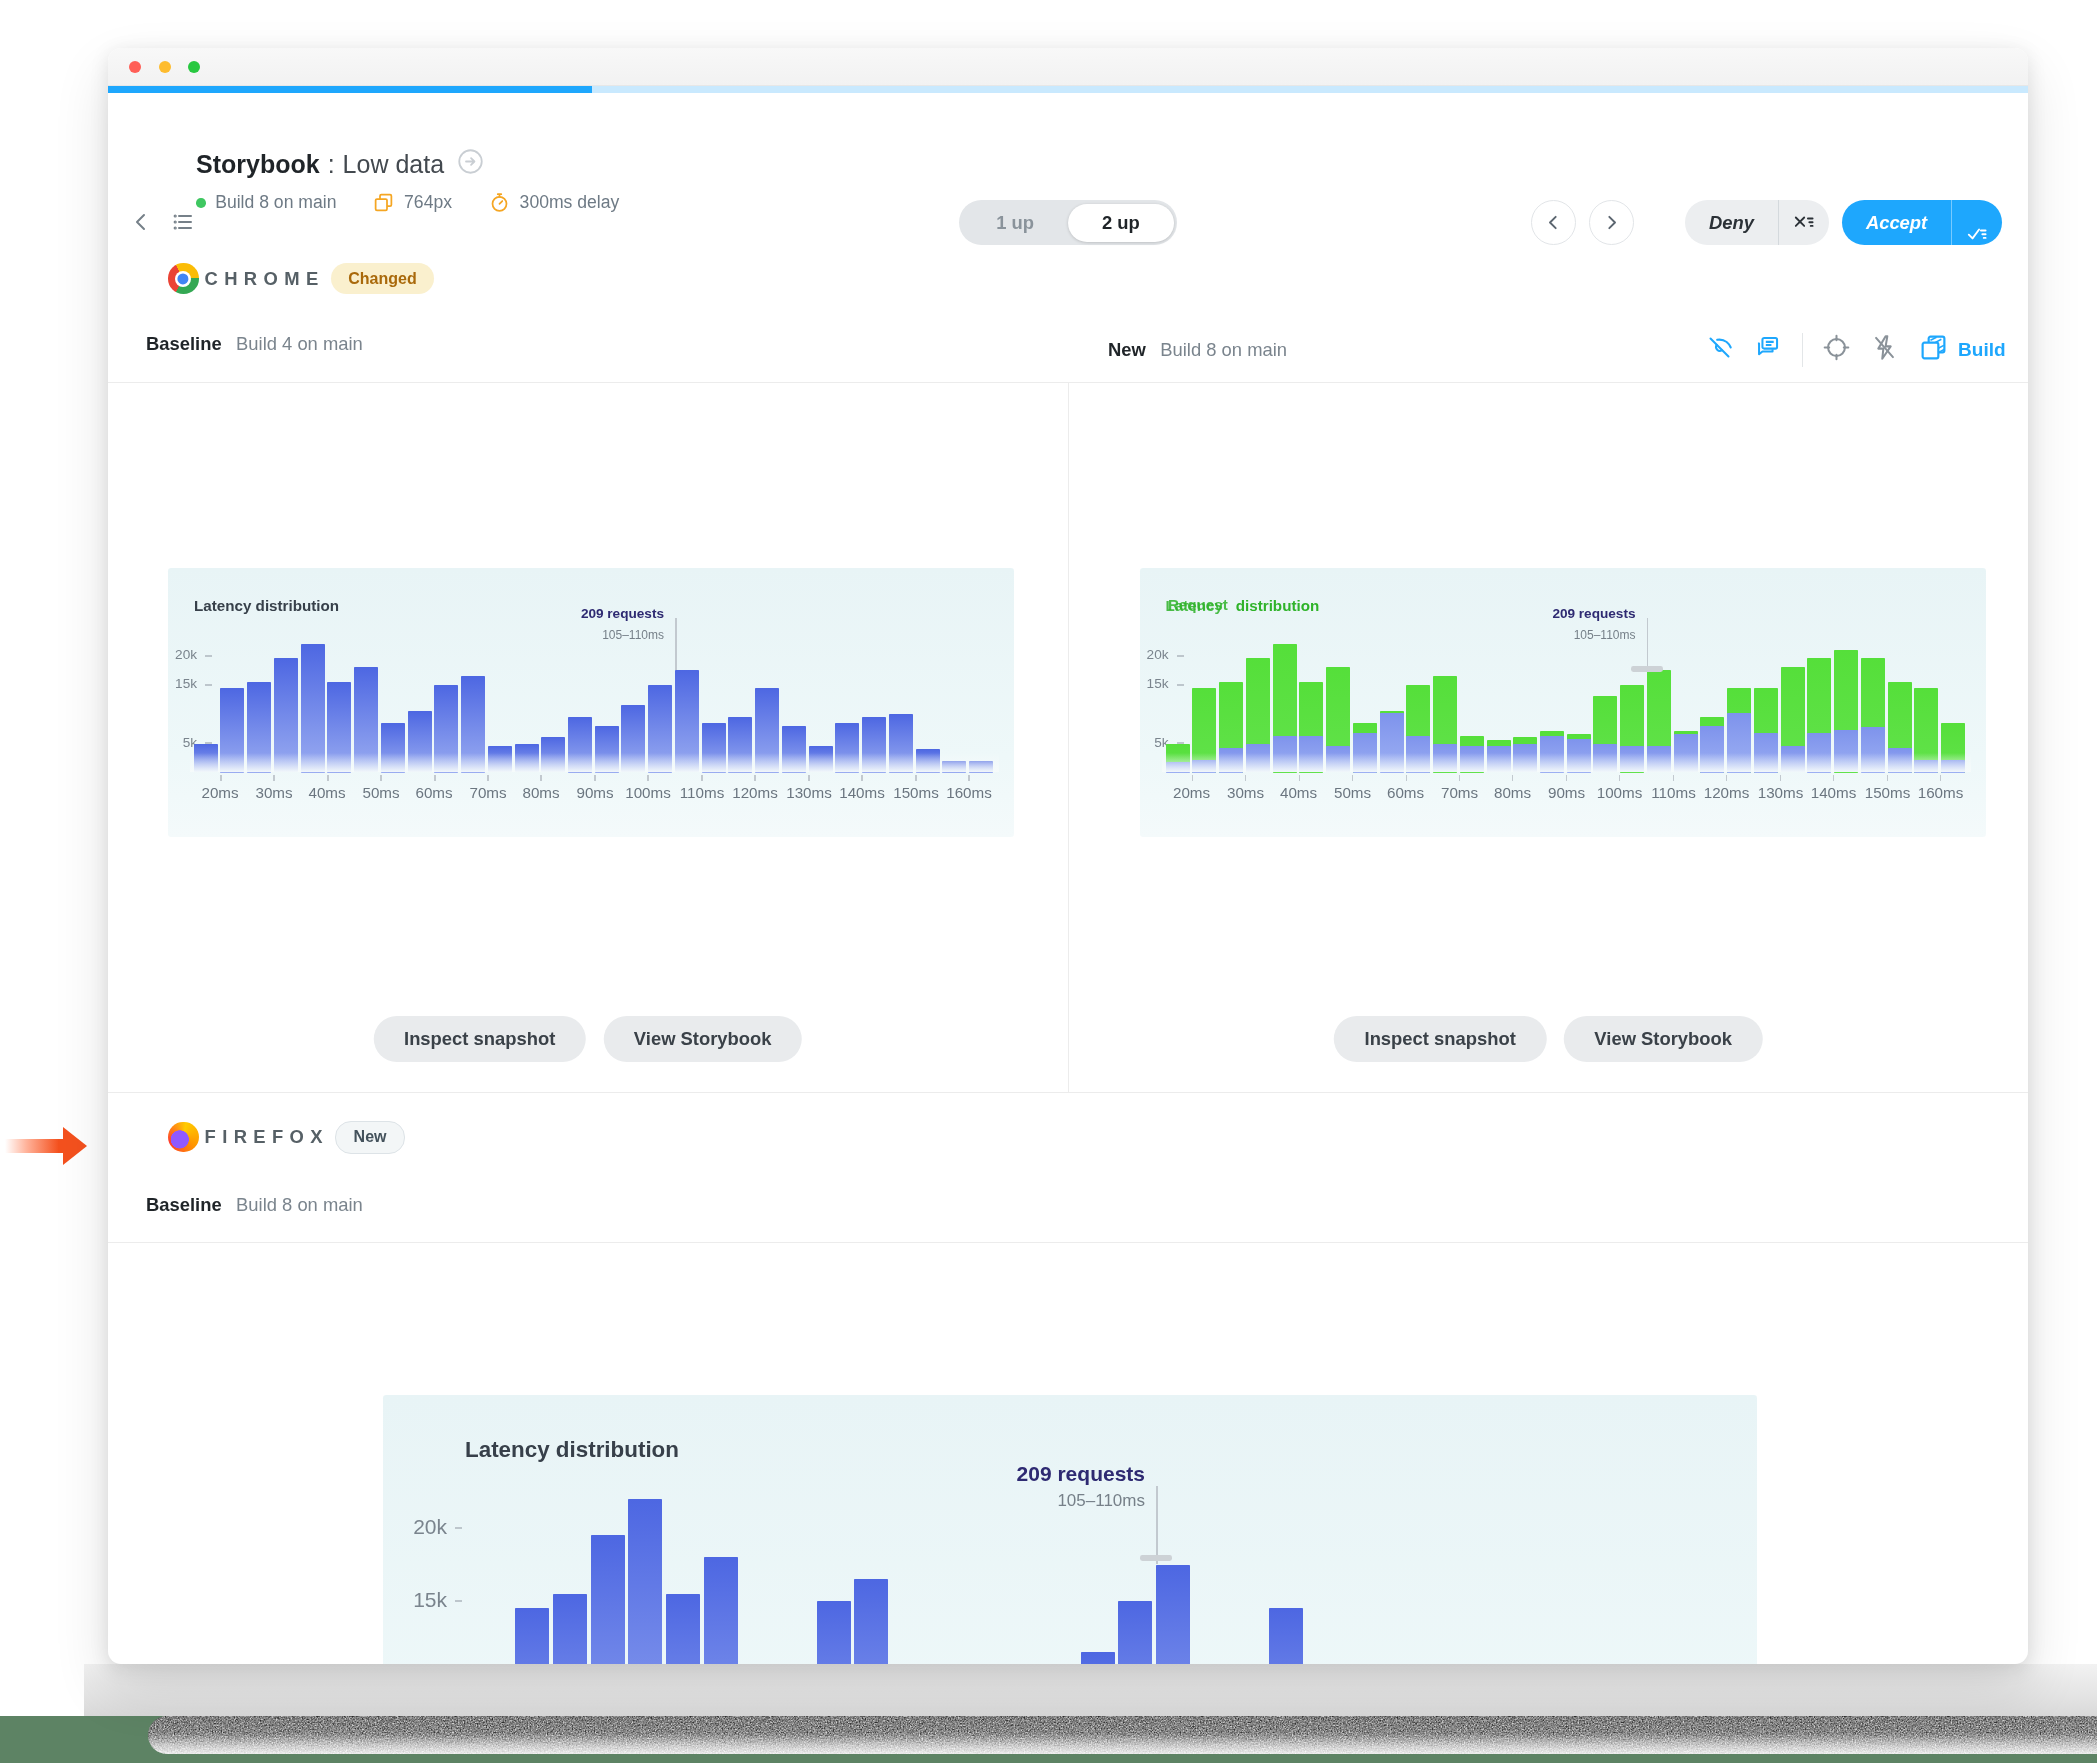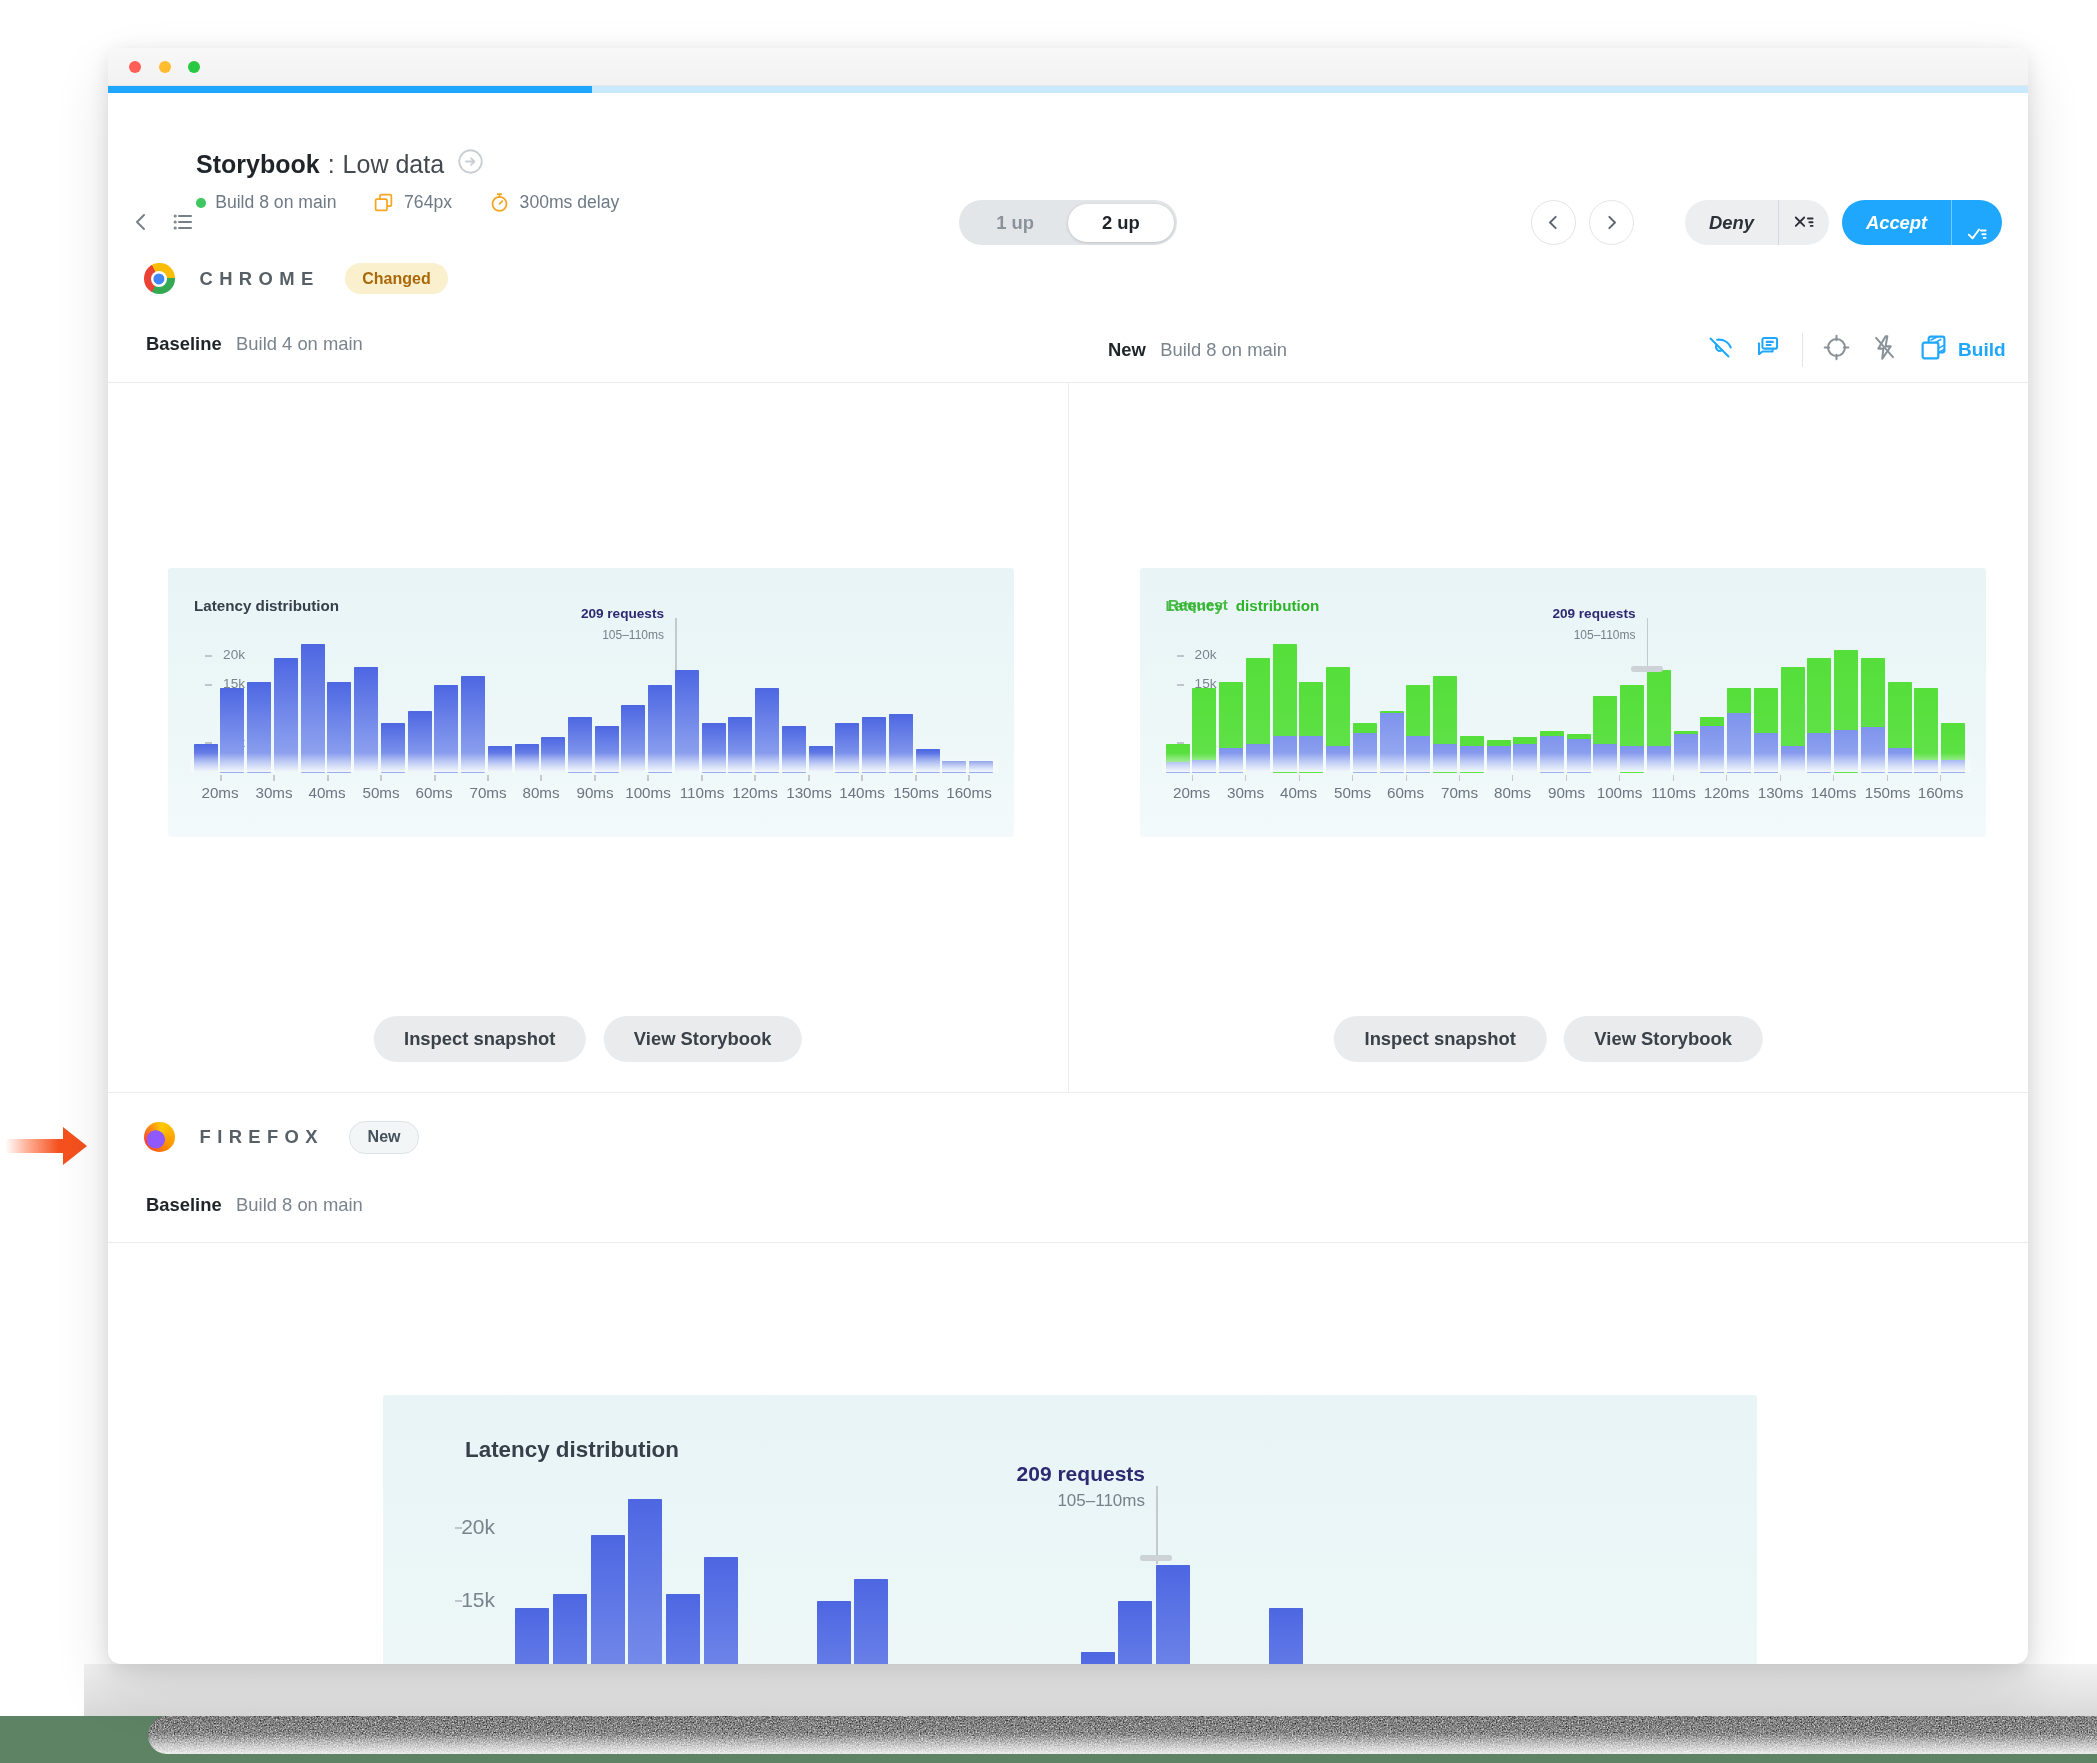--- a/index.html
+++ b/index.html
@@ -58,21 +58,21 @@
   .split-btn{height:45px;border-radius:22.4px;display:flex;align-items:center;overflow:hidden;font-style:italic;}
   .split-btn .lbl{padding:0 24px;font-size:18.4px;font-weight:800;line-height:45px;}
   .split-btn .sep{width:0.8px;align-self:stretch;}
   .split-btn .mini{width:50px;display:flex;align-items:center;justify-content:center;}
   .split-btn.deny{background:#eceef0;color:#2b3137;margin-left:38px;}
   .split-btn.deny .sep{background:#d4d9dd;}
   .split-btn.accept{background:var(--accent,#1ea7fd);color:#fff;align-items:flex-end;}
   .split-btn.accept .sep{background:rgba(255,255,255,.4);}
 
   
-  .browser-row{display:flex;align-items:center;gap:25px;height:38px;padding-left:36px;margin-top:6.4px;}
+  .browser-row{display:flex;align-items:center;gap:6px;height:38px;padding-left:60px;margin-top:6.4px;}
   .browser-row.ff{margin-top:25px;}
   .bname{font-size:18.4px;font-weight:700;letter-spacing:6.4px;color:#566066;}
   .badge{font-size:16px;font-weight:700;padding:6.4px 17.6px;border-radius:16px;}
   .badge.changed{background:var(--changed-bg,#faf0ce);color:var(--changed-fg,#a9690b);}
   .badge.newb{background:#f3f6f7;color:#44525c;border:0.8px solid #dde3e7;}
   .blogo{width:30.5px;height:30.5px;border-radius:50%;position:relative;flex:0 0 auto;}
   .blogo.chrome{background:conic-gradient(from -150deg,#ea4335 0 120deg,#fbbc05 0 240deg,#34a853 0 360deg);}
   .blogo.chrome .ring{position:absolute;left:50%;top:50%;width:16px;height:16px;transform:translate(-50%,-50%);
     background:#fff;border-radius:50%;}
   .blogo.chrome .core{position:absolute;left:50%;top:50%;width:11.2px;height:11.2px;transform:translate(-50%,-50%);
@@ -104,21 +104,21 @@
   .ff-snapshot{margin-top:16px;border-top:0.8px solid #ececec;position:relative;height:419px;}
 
   
   .chart-panel{position:absolute;background:linear-gradient(180deg,#e8f4f6 0%,#eef8f9 70%,#f4fafb 100%);
     border-radius:3.2px;}
   .chart-panel .ctitle{position:absolute;font-weight:700;color:#37404a;white-space:nowrap;}
   .chart-panel .ctitle.green{color:#2fb32a;}
   .ovwrap{position:relative;display:inline-block;width:66px;height:19px;vertical-align:top;}
   .ovwrap span{position:absolute;left:0;top:0;white-space:nowrap;opacity:.85;}
   .ovwrap span + span{left:2.4px;top:-1.6px;}
-  .chart-panel .ytick{position:absolute;text-align:right;color:#7a848d;padding-left:48px;}
+  .chart-panel .ytick{position:absolute;text-align:right;color:#7a848d;}
   .chart-panel .ydash{position:absolute;width:7.2px;height:1.6px;background:#bdc6cc;}
   .chart-panel .xdash{position:absolute;width:1.6px;height:5.6px;background:#c2c9cf;}
   .chart-panel .xtick{position:absolute;transform:translateX(-50%);color:#6b7680;white-space:nowrap;}
   .chart-panel .bar{position:absolute;border-radius:0.8px;}
   .bar.b{background:linear-gradient(180deg,var(--bar-top,#4d67e2) 0%,var(--bar-bot,#9aacf1) 100%);}
   .bar.g{background:linear-gradient(180deg,var(--green,#55df3a) 0%,#62e24b 100%);}
   .bar.f{background:linear-gradient(180deg,#7e93ec 0%,#9db0f3 100%);}
   .chart-panel .fade{position:absolute;height:19px;background:linear-gradient(rgba(244,250,251,0),rgba(246,251,251,.95));}
   .chart-panel .anno-line{position:absolute;width:1.6px;background:#c2c9cf;}
   .chart-panel .anno{position:absolute;text-align:right;font-weight:800;color:var(--anno,#2e2a72);white-space:nowrap;}

